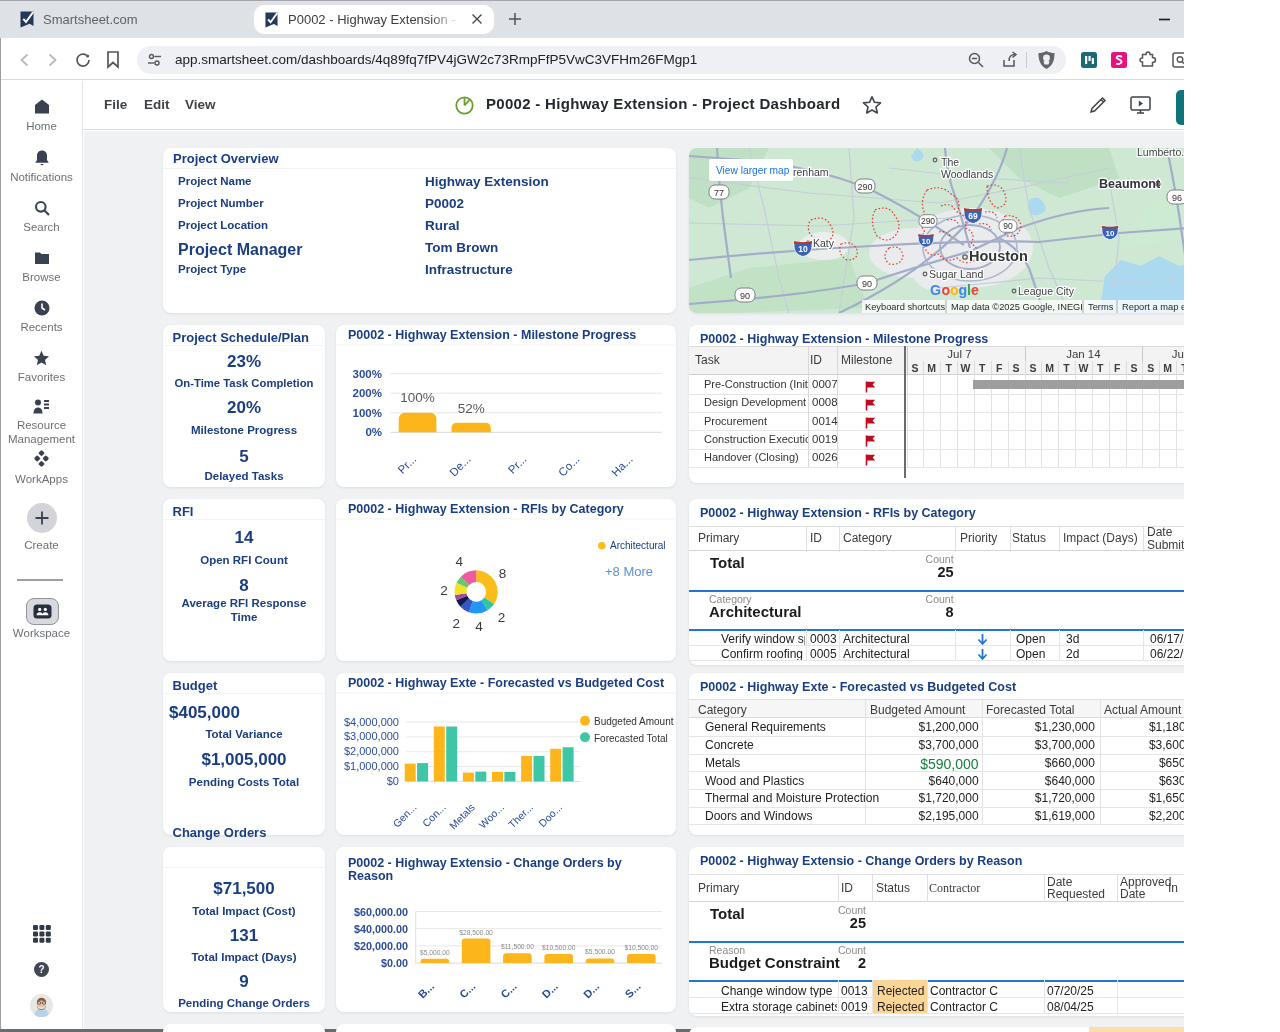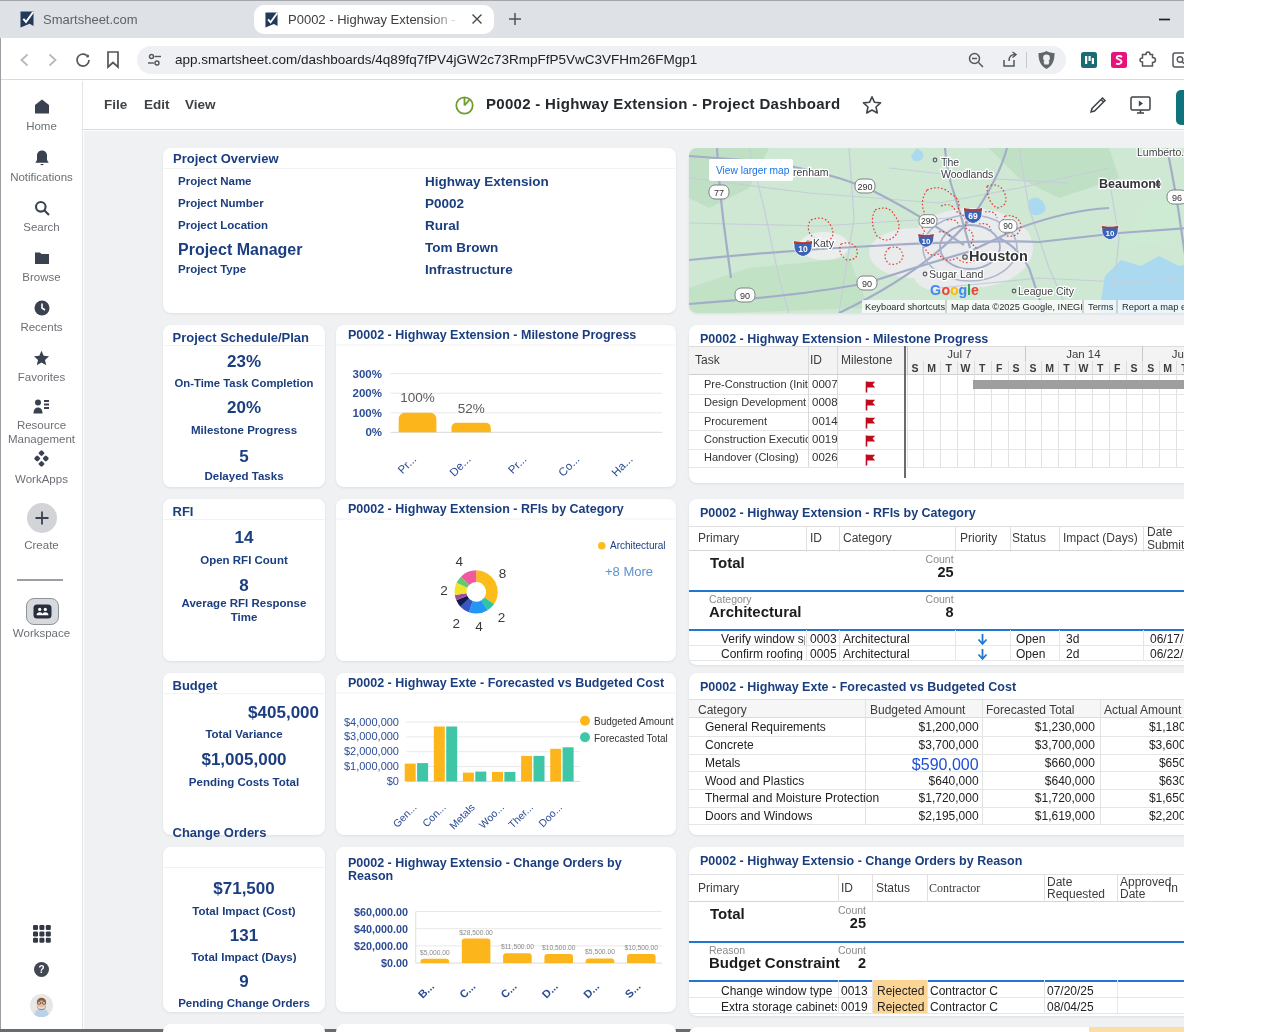--- a/index.html
+++ b/index.html
@@ -379,21 +379,21 @@
       <div class="card" style="left:163px;top:499px;width:162px;height:162px;"></div>
       <div class="tx navy" style="left:172.5px;top:503.5px;font-size:13px;font-weight:bold;">RFI</div>
       <div class="a" style="left:163px;top:519px;width:162px;height:1px;background:#f3f3f3;"></div>
       <div class="tx navy" style="left:169px;top:527.5px;width:150px;text-align:center;font-size:17px;font-weight:bold;white-space:normal;line-height:19.5px;">14</div>
       <div class="tx navy" style="left:169px;top:552.5px;width:150px;text-align:center;font-size:11.5px;font-weight:bold;white-space:normal;line-height:14.0px;">Open RFI Count</div>
       <div class="tx navy" style="left:169px;top:575.5px;width:150px;text-align:center;font-size:17px;font-weight:bold;white-space:normal;line-height:19.5px;">8</div>
       <div class="tx navy" style="left:169px;top:596.4px;width:150px;text-align:center;font-size:11.5px;font-weight:bold;white-space:normal;line-height:14.0px;">Average RFI Response<br>Time</div>
       <div class="card" style="left:163px;top:673px;width:162px;height:162px;"></div>
       <div class="tx navy" style="left:172.5px;top:677.5px;font-size:13px;font-weight:bold;">Budget</div>
       <div class="a" style="left:163px;top:693px;width:162px;height:1px;background:#f3f3f3;"></div>
-      <div class="tx navy" style="left:169px;top:702.8px;width:150px;text-align:right;font-size:17px;font-weight:bold;white-space:normal;line-height:19.5px;">$405,000</div>
+      <div class="tx navy" style="left:169px;top:702.8px;width:150px;text-align:left;font-size:17px;font-weight:bold;white-space:normal;line-height:19.5px;">$405,000</div>
       <div class="tx navy" style="left:169px;top:726.9px;width:150px;text-align:center;font-size:11.5px;font-weight:bold;white-space:normal;line-height:14.0px;">Total Variance</div>
       <div class="tx navy" style="left:169px;top:750.1px;width:150px;text-align:center;font-size:17px;font-weight:bold;white-space:normal;line-height:19.5px;">$1,005,000</div>
       <div class="tx navy" style="left:169px;top:774.6px;width:150px;text-align:center;font-size:11.5px;font-weight:bold;white-space:normal;line-height:14.0px;">Pending Costs Total</div>
       <div class="card" style="left:163px;top:847px;width:162px;height:165px;"></div>
       <div class="tx navy" style="left:172.5px;top:825px;font-size:13px;font-weight:bold;">Change Orders</div>
       <div class="a" style="left:163px;top:867px;width:162px;height:1px;background:#f3f3f3;"></div>
       <div class="tx navy" style="left:169px;top:879.1px;width:150px;text-align:center;font-size:17px;font-weight:bold;white-space:normal;line-height:19.5px;">$71,500</div>
       <div class="tx navy" style="left:169px;top:903.9px;width:150px;text-align:center;font-size:11.5px;font-weight:bold;white-space:normal;line-height:14.0px;">Total Impact (Cost)</div>
       <div class="tx navy" style="left:169px;top:926.2px;width:150px;text-align:center;font-size:17px;font-weight:bold;white-space:normal;line-height:19.5px;">131</div>
       <div class="tx navy" style="left:169px;top:950.3px;width:150px;text-align:center;font-size:11.5px;font-weight:bold;white-space:normal;line-height:14.0px;">Total Impact (Days)</div>
@@ -706,21 +706,21 @@
         <div class="tx" style="left:189.6px;top:47.4px;width:100px;text-align:right;font-size:12px;color:#222;">$1,200,000</div>
         <div class="tx" style="left:305.9px;top:47.4px;width:100px;text-align:right;font-size:12px;color:#222;">$1,230,000</div>
         <div class="tx" style="left:458px;top:47.4px;width:62px;text-align:right;font-size:12px;color:#222;">$1,180,000</div>
         <div class="a" style="left:0;top:62.8px;width:514px;height:1px;background:#e6e6e6;"></div>
         <div class="tx" style="left:16px;top:65.1px;font-size:12px;color:#222;">Concrete</div>
         <div class="tx" style="left:189.6px;top:65.1px;width:100px;text-align:right;font-size:12px;color:#222;">$3,700,000</div>
         <div class="tx" style="left:305.9px;top:65.1px;width:100px;text-align:right;font-size:12px;color:#222;">$3,700,000</div>
         <div class="tx" style="left:458px;top:65.1px;width:62px;text-align:right;font-size:12px;color:#222;">$3,600,000</div>
         <div class="a" style="left:0;top:80.5px;width:514px;height:1px;background:#e6e6e6;"></div>
         <div class="tx" style="left:16px;top:82.8px;font-size:12px;color:#222;">Metals</div>
-        <div class="tx" style="left:189.6px;top:82.8px;width:100px;text-align:right;font-size:16px;color:#1d4ed8;">$590,000</div>
+        <div class="tx" style="left:189.6px;top:82.8px;width:100px;text-align:right;font-size:14px;color:#15803d;">$590,000</div>
         <div class="tx" style="left:305.9px;top:82.8px;width:100px;text-align:right;font-size:12px;color:#222;">$660,000</div>
         <div class="tx" style="left:458px;top:82.8px;width:62px;text-align:right;font-size:12px;color:#222;">$650,000</div>
         <div class="a" style="left:0;top:98.2px;width:514px;height:1px;background:#e6e6e6;"></div>
         <div class="tx" style="left:16px;top:100.5px;font-size:12px;color:#222;">Wood and Plastics</div>
         <div class="tx" style="left:189.6px;top:100.5px;width:100px;text-align:right;font-size:12px;color:#222;">$640,000</div>
         <div class="tx" style="left:305.9px;top:100.5px;width:100px;text-align:right;font-size:12px;color:#222;">$640,000</div>
         <div class="tx" style="left:458px;top:100.5px;width:62px;text-align:right;font-size:12px;color:#222;">$630,000</div>
         <div class="a" style="left:0;top:115.9px;width:514px;height:1px;background:#e6e6e6;"></div>
         <div class="tx" style="left:16px;top:118.2px;font-size:12px;color:#222;">Thermal and Moisture Protection</div>
         <div class="tx" style="left:189.6px;top:118.2px;width:100px;text-align:right;font-size:12px;color:#222;">$1,720,000</div>

